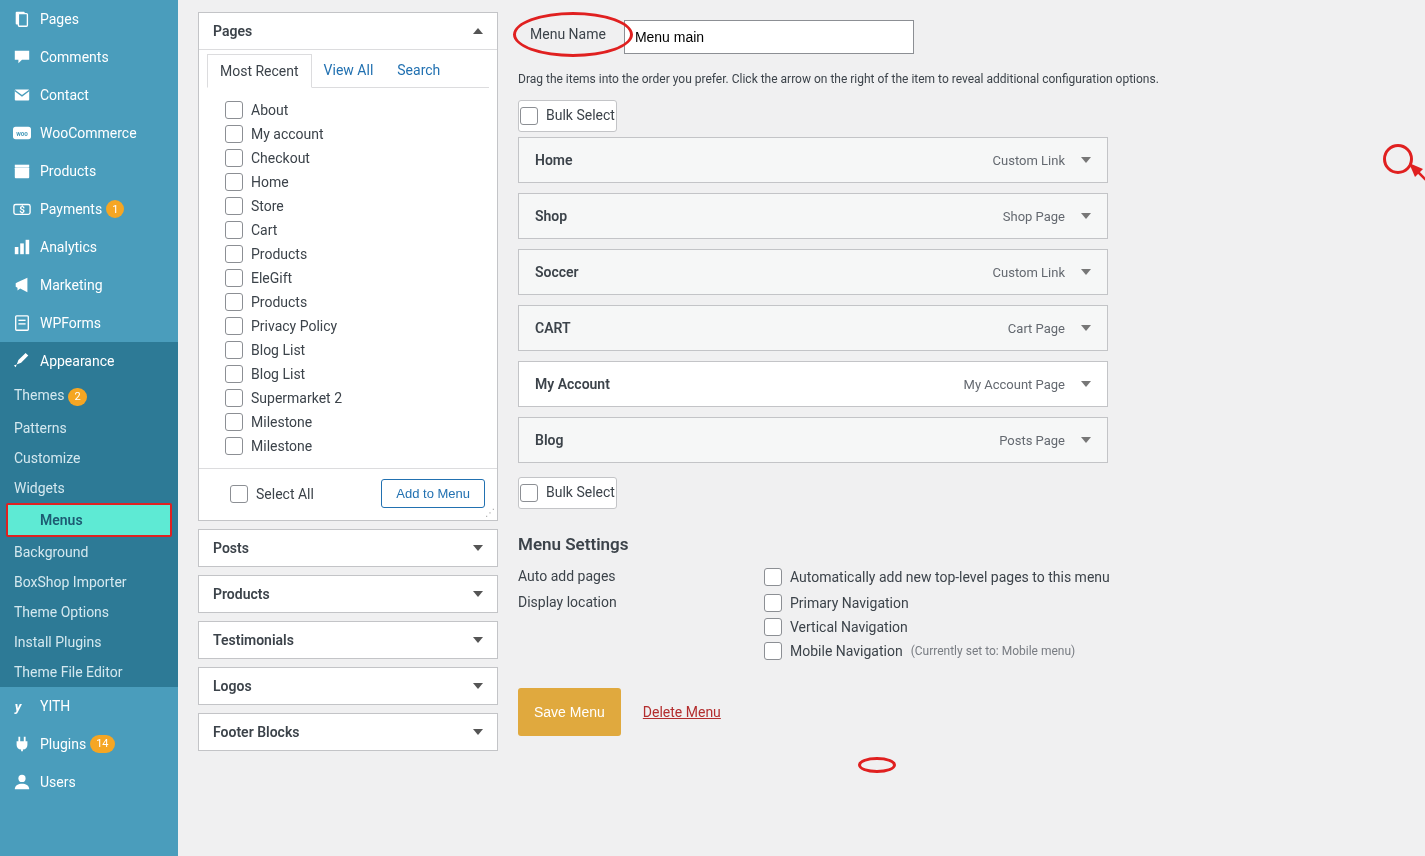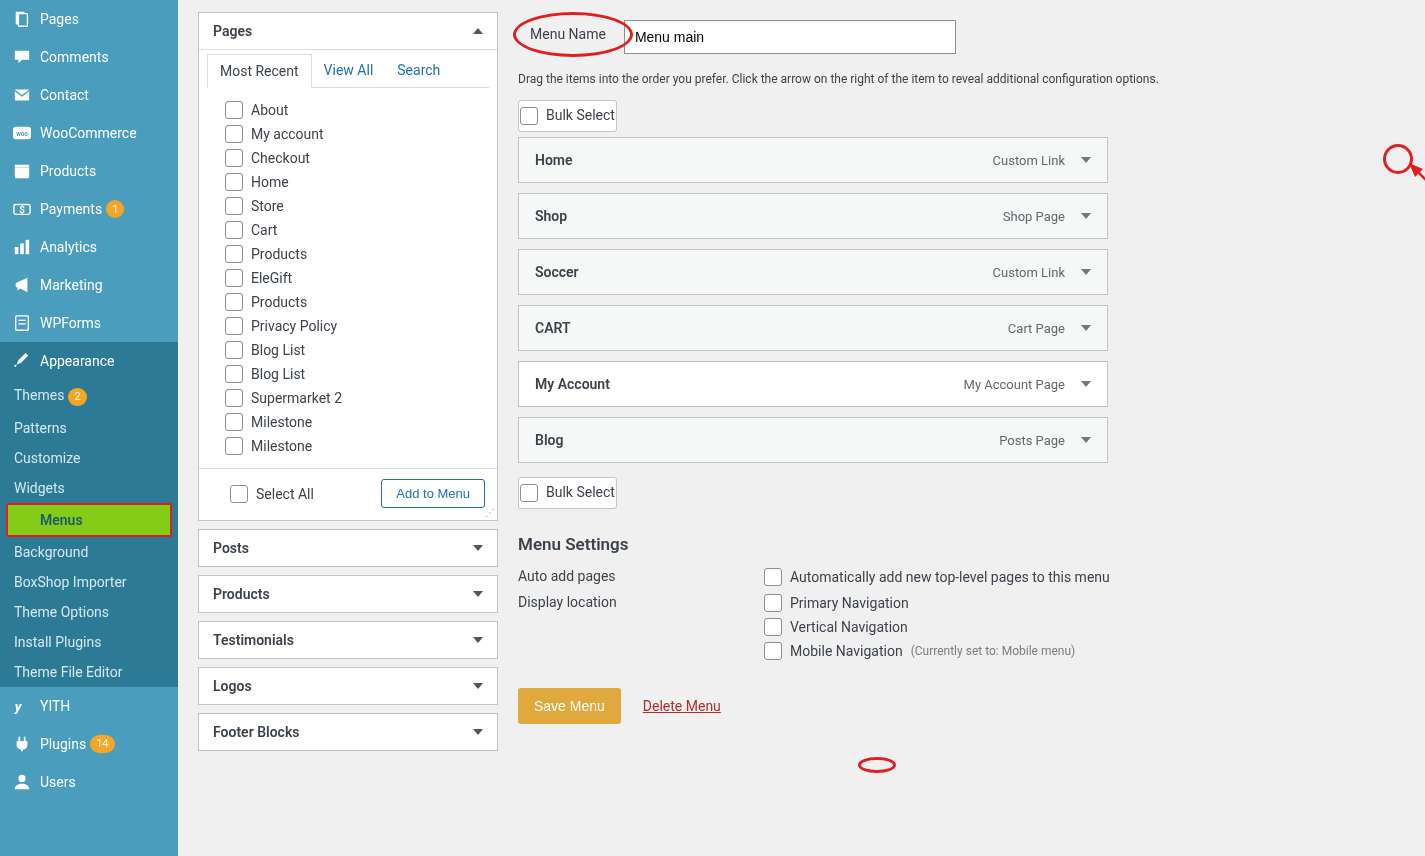--- a/index.html
+++ b/index.html
@@ -6,21 +6,21 @@
     body { font-family: -apple-system, BlinkMacSystemFont, "Segoe UI", Roboto, sans-serif; font-size: 14px; background: #f0f0f1; color: #3c434a; width: 1425px; height: 856px; overflow: hidden; display: flex; }
     
     
     .sidebar { width: 178px; background: #4a9dbc; color: #fff; flex-shrink: 0; position: relative; }
     .sidebar-item { display: flex; align-items: center; padding: 9px 12px; color: #fff; cursor: pointer; font-size: 14px; }
     .sidebar-item .icon { width: 20px; height: 20px; margin-right: 8px; display: flex; align-items: center; justify-content: center; }
     .sidebar-item.active { background: #2d7a96; position: relative; }
     .sidebar-item.active::after { content: ""; position: absolute; right: -10px; top: 50%; transform: translateY(-50%); border-top: 10px solid transparent; border-bottom: 10px solid transparent; border-right: 10px solid #f0f0f1; }
     .submenu { background: #2d7a96; }
     .submenu-item { padding: 7px 12px 7px 14px; color: #d4e8ef; cursor: pointer; font-size: 14px; }
-    .submenu-item.highlighted { background: #84cc16; color: #1d5a72; margin: 0 6px; border: 2px solid #e02020; font-weight: 600; border-radius: 2px; padding-left: 32px; }
+    .submenu-item.highlighted { background: #5eead4; color: #1d5a72; margin: 0 6px; border: 2px solid #e02020; font-weight: 600; border-radius: 2px; padding-left: 32px; }
     .badge { background: #f5a623; color: #fff; border-radius: 10px; padding: 0 6px; font-size: 11px; margin-left: 4px; min-width: 18px; height: 18px; display: inline-flex; align-items: center; justify-content: center; }
     
     
     .main { flex: 1; display: flex; padding: 12px 20px 0 20px; gap: 20px; overflow: hidden; }
     
     
     .accord-col { width: 300px; flex-shrink: 0; }
     .accord { border: 1px solid #c3c4c7; background: #fff; margin-bottom: 8px; }
     .accord-head { padding: 10px 14px; font-weight: 600; font-size: 14px; display: flex; justify-content: space-between; align-items: center; cursor: pointer; background: #fff; border-bottom: 1px solid #dcdcde; }
     .accord-head.collapsed { border-bottom: none; }
@@ -38,21 +38,21 @@
     .cb.checked::after { content: "✓"; color: #fff; position: absolute; left: 2px; top: -2px; font-size: 13px; }
     .accord-footer { display: flex; justify-content: space-between; align-items: center; padding: 10px 12px 0 31px; border-top: 1px solid #dcdcde; margin-top: 10px; }
     .btn-outline { border: 1px solid #2271b1; color: #2271b1; background: #fff; padding: 6px 14px; border-radius: 3px; cursor: pointer; font-size: 13px; }
     .resize-grip { position: absolute; right: 2px; bottom: 2px; color: #aaa; font-size: 10px; }
     
     
     .right-col { flex: 1; }
     .menu-name-row { display: flex; padding: 8px 0 18px 0; position: relative; }
     .menu-name-label { padding: 6px 12px; position: relative; z-index: 2; }
     .menu-name-circle { position: absolute; left: -5px; top: 0px; width: 120px; height: 45px; border: 3px solid #e02020; border-radius: 50%; z-index: 1; pointer-events: none; }
-    .menu-name-input { border: 1px solid #8c8f94; padding: 6px 10px; width: 332px; height: 34px; font-size: 14px; margin-left: 6px; }
+    .menu-name-input { border: 1px solid #8c8f94; padding: 6px 10px; width: 290px; height: 34px; font-size: 14px; margin-left: 6px; }
     .instruction { color: #3c434a; font-size: 12px; margin-bottom: 14px; }
     .bulk-sel { display: inline-flex; align-items: flex-start; border: 1px solid #c3c4c7; padding: 6px 1px; border-radius: 3px; background: #fff; margin-bottom: 5px; }
     .bulk-sel .cb { width: 18px; height: 18px; border: 1px solid #8c8f94; border-radius: 3px; margin-right: 8px; }
     
     .menu-item { border: 1px solid #c3c4c7; background: #f6f7f7; padding: 14px 16px; margin-bottom: 10px; width: 590px; display: flex; justify-content: space-between; align-items: center; position: relative; }
     .menu-item.white { background: #fff; }
     .menu-item-title { font-weight: 600; font-size: 14px; }
     .menu-item-right { display: flex; align-items: center; gap: 16px; color: #646970; font-size: 13px; }
     .menu-item-toggle { width: 0; height: 0; border-left: 5px solid transparent; border-right: 5px solid transparent; border-top: 6px solid #777; cursor: pointer; }
     .red-circle-arrow { position: absolute; right: -8px; top: 182px; width: 30px; height: 30px; border: 3px solid #e02020; border-radius: 50%; pointer-events: none; z-index: 10; }
@@ -62,21 +62,21 @@
     .menu-settings { margin-top: 20px; }
     .menu-settings h3 { font-size: 17px; font-weight: 600; margin-bottom: 14px; }
     .setting-row { display: flex; margin-bottom: 8px; font-size: 14px; }
     .setting-label { width: 246px; color: #3c434a; }
     .setting-items { display: flex; flex-direction: column; gap: 6px; }
     .setting-check { display: flex; align-items: center; gap: 8px; }
     .setting-check .cb { width: 18px; height: 18px; border: 1px solid #8c8f94; border-radius: 3px; background: #fff; }
     .setting-check .hint { color: #787c82; font-size: 12px; }
     
     .save-row { display: flex; align-items: center; gap: 22px; margin-top: 28px; }
-    .btn-primary { background: #e0a93e; color: #fff; border: none; padding: 10px 16px; border-radius: 3px; cursor: pointer; font-size: 14px; }
+    .btn-primary { background: #e0a93e; color: #fff; border: none; padding: 16px 16px; border-radius: 3px; cursor: pointer; font-size: 14px; }
     .link-danger { color: #b32d2e; text-decoration: underline; cursor: pointer; font-size: 14px; }
   </style>
 </head>
 <body>
 
 <div class="sidebar">
   <div id="sb-top">
       <div class="sidebar-item">
         <span class="icon">
           <svg width="18" height="18" viewBox="0 0 20 20" fill="white">

